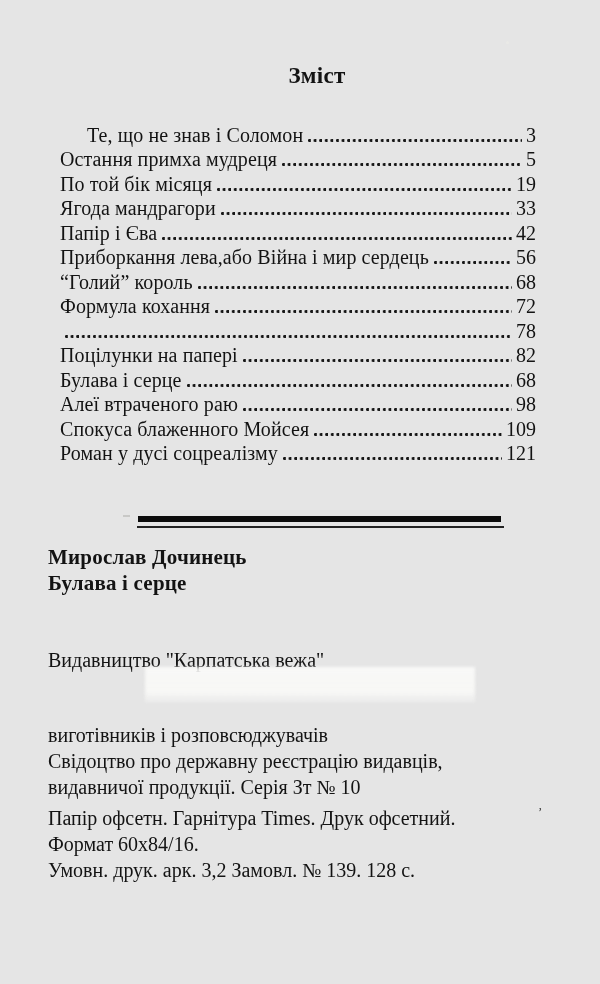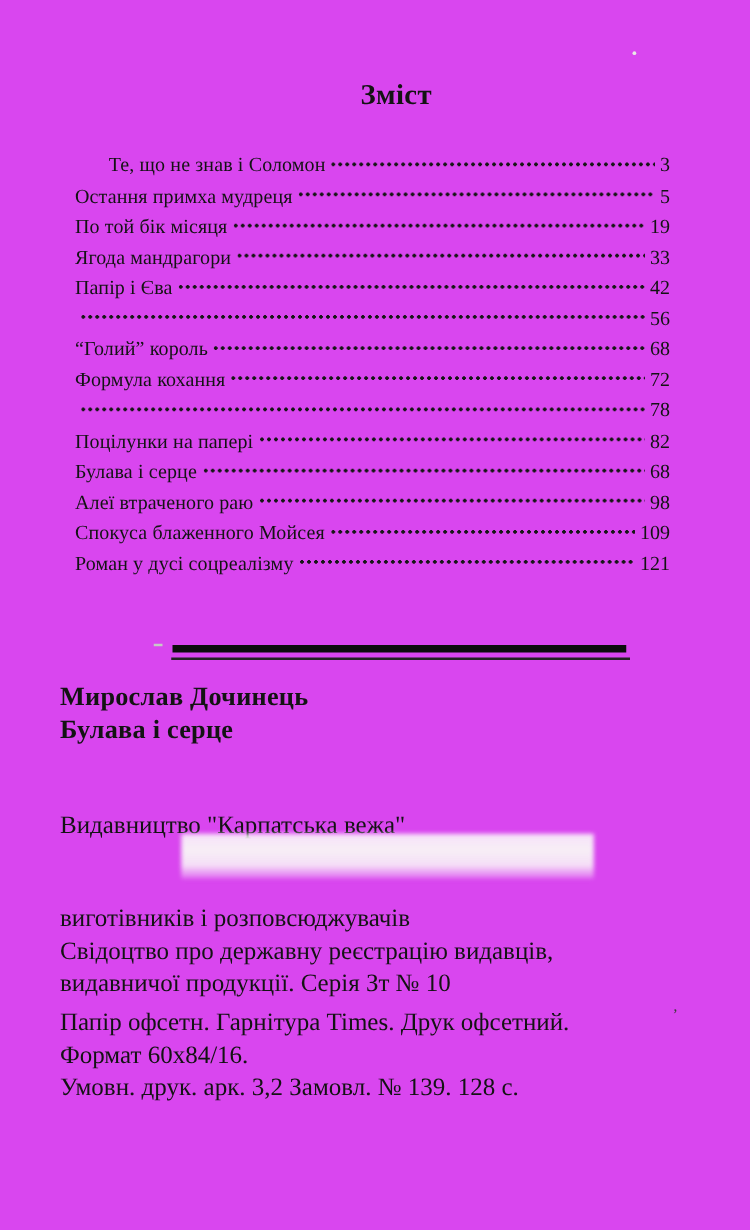--- a/index.html
+++ b/index.html
@@ -4,21 +4,21 @@
 <style>
   html, body {
     margin: 0;
     padding: 0;
     background: #ffffff;
   }
   .page {
     position: relative;
     width: 600px;
     height: 984px;
-    background: #d946ef;
+    background: #e5e5e5;
     overflow: hidden;
     font-family: "Liberation Serif", "DejaVu Serif", serif;
     color: #131313;
   }
   
   .heading {
     position: absolute;
     top: 63px;
     left: 34px;
     width: 566px;
@@ -29,23 +29,23 @@
   }
   
   .toc {
     position: absolute;
     top: 121px;
     left: 60px;
     width: 476px;
   }
   .toc-row {
     display: flex;
-    align-items: center;
+    align-items: flex-end;
     height: 24.5px;
-    font-size: 16px;
+    font-size: 20px;
     line-height: 22px;
   }
   .toc-row.indent .toc-title {
     margin-left: 27px;
   }
   .toc-title {
     white-space: nowrap;
     letter-spacing: 0.1px;
   }
   .dots {
@@ -173,20 +173,21 @@
         <span class="toc-title">Ягода мандрагори</span>
         <span class="dots"></span>
         <span class="toc-num">33</span>
       </div>
       <div class="toc-row">
         <span class="toc-title">Папір і Єва</span>
         <span class="dots"></span>
         <span class="toc-num">42</span>
       </div>
       <div class="toc-row">
+        <span class="toc-title">Приборкання лева,або Війна і мир сердець</span>
         <span class="dots"></span>
         <span class="toc-num">56</span>
       </div>
       <div class="toc-row">
         <span class="toc-title">“Голий” король</span>
         <span class="dots"></span>
         <span class="toc-num">68</span>
       </div>
       <div class="toc-row">
         <span class="toc-title">Формула кохання</span>

